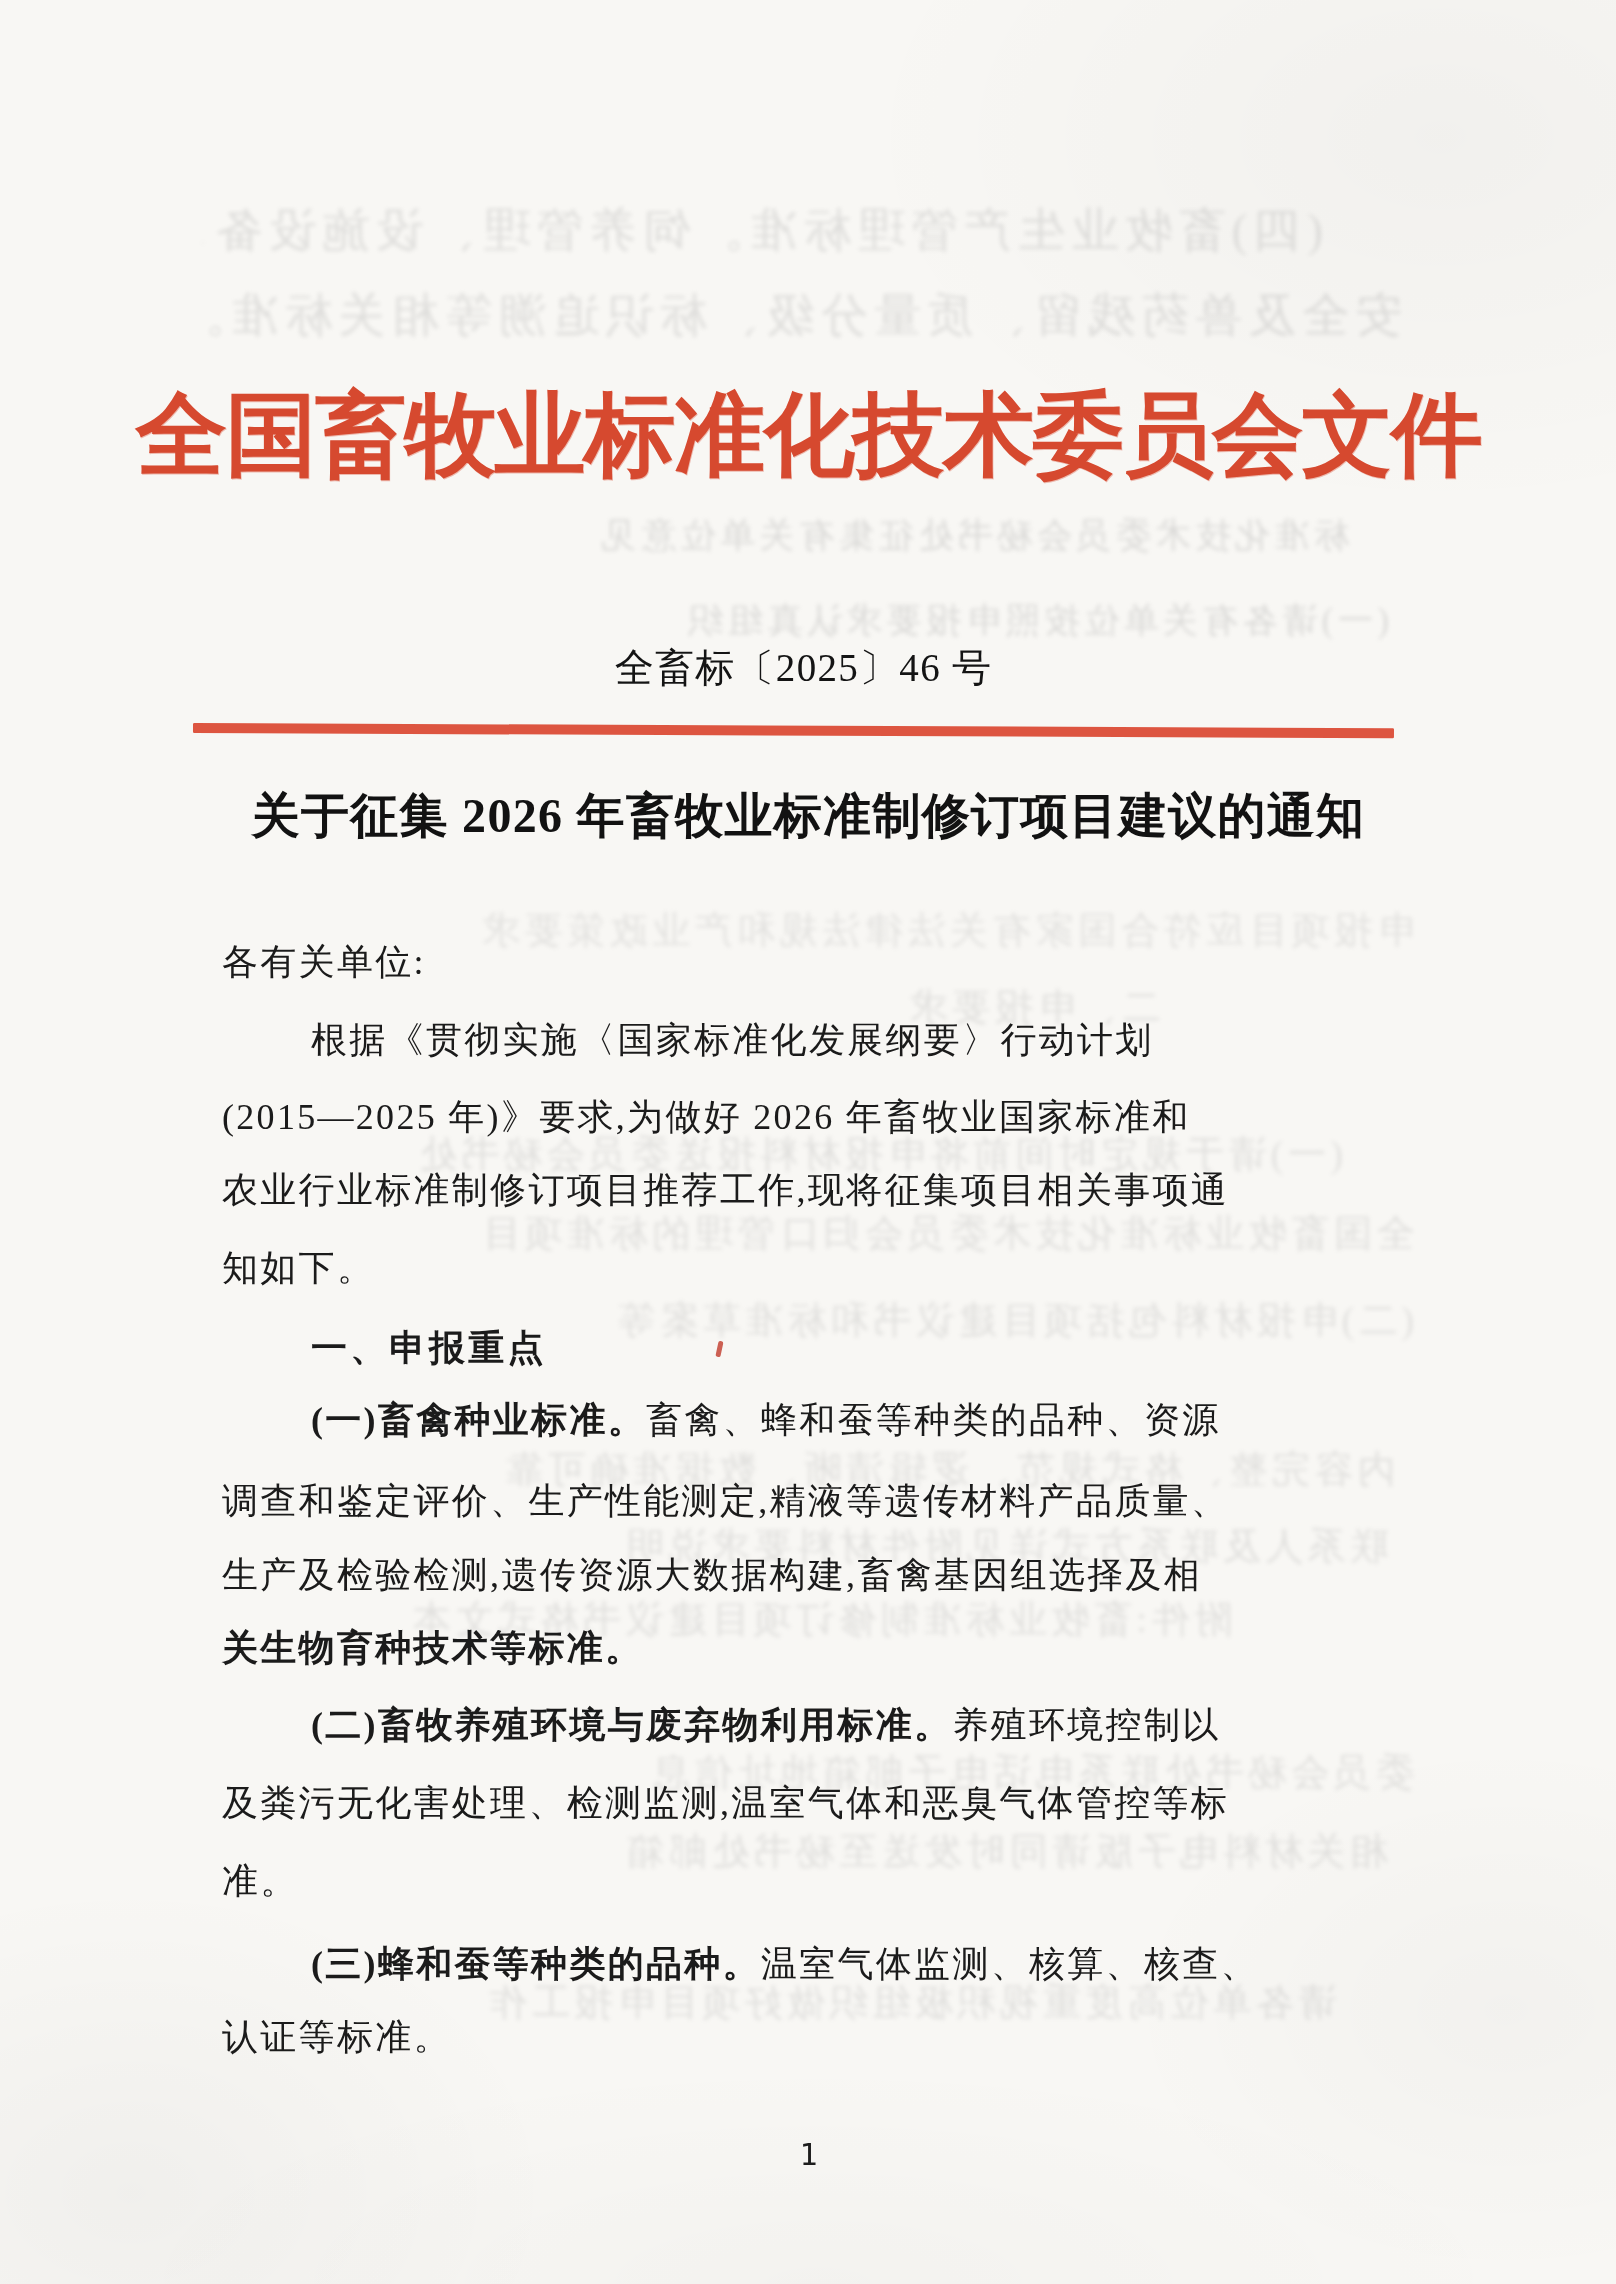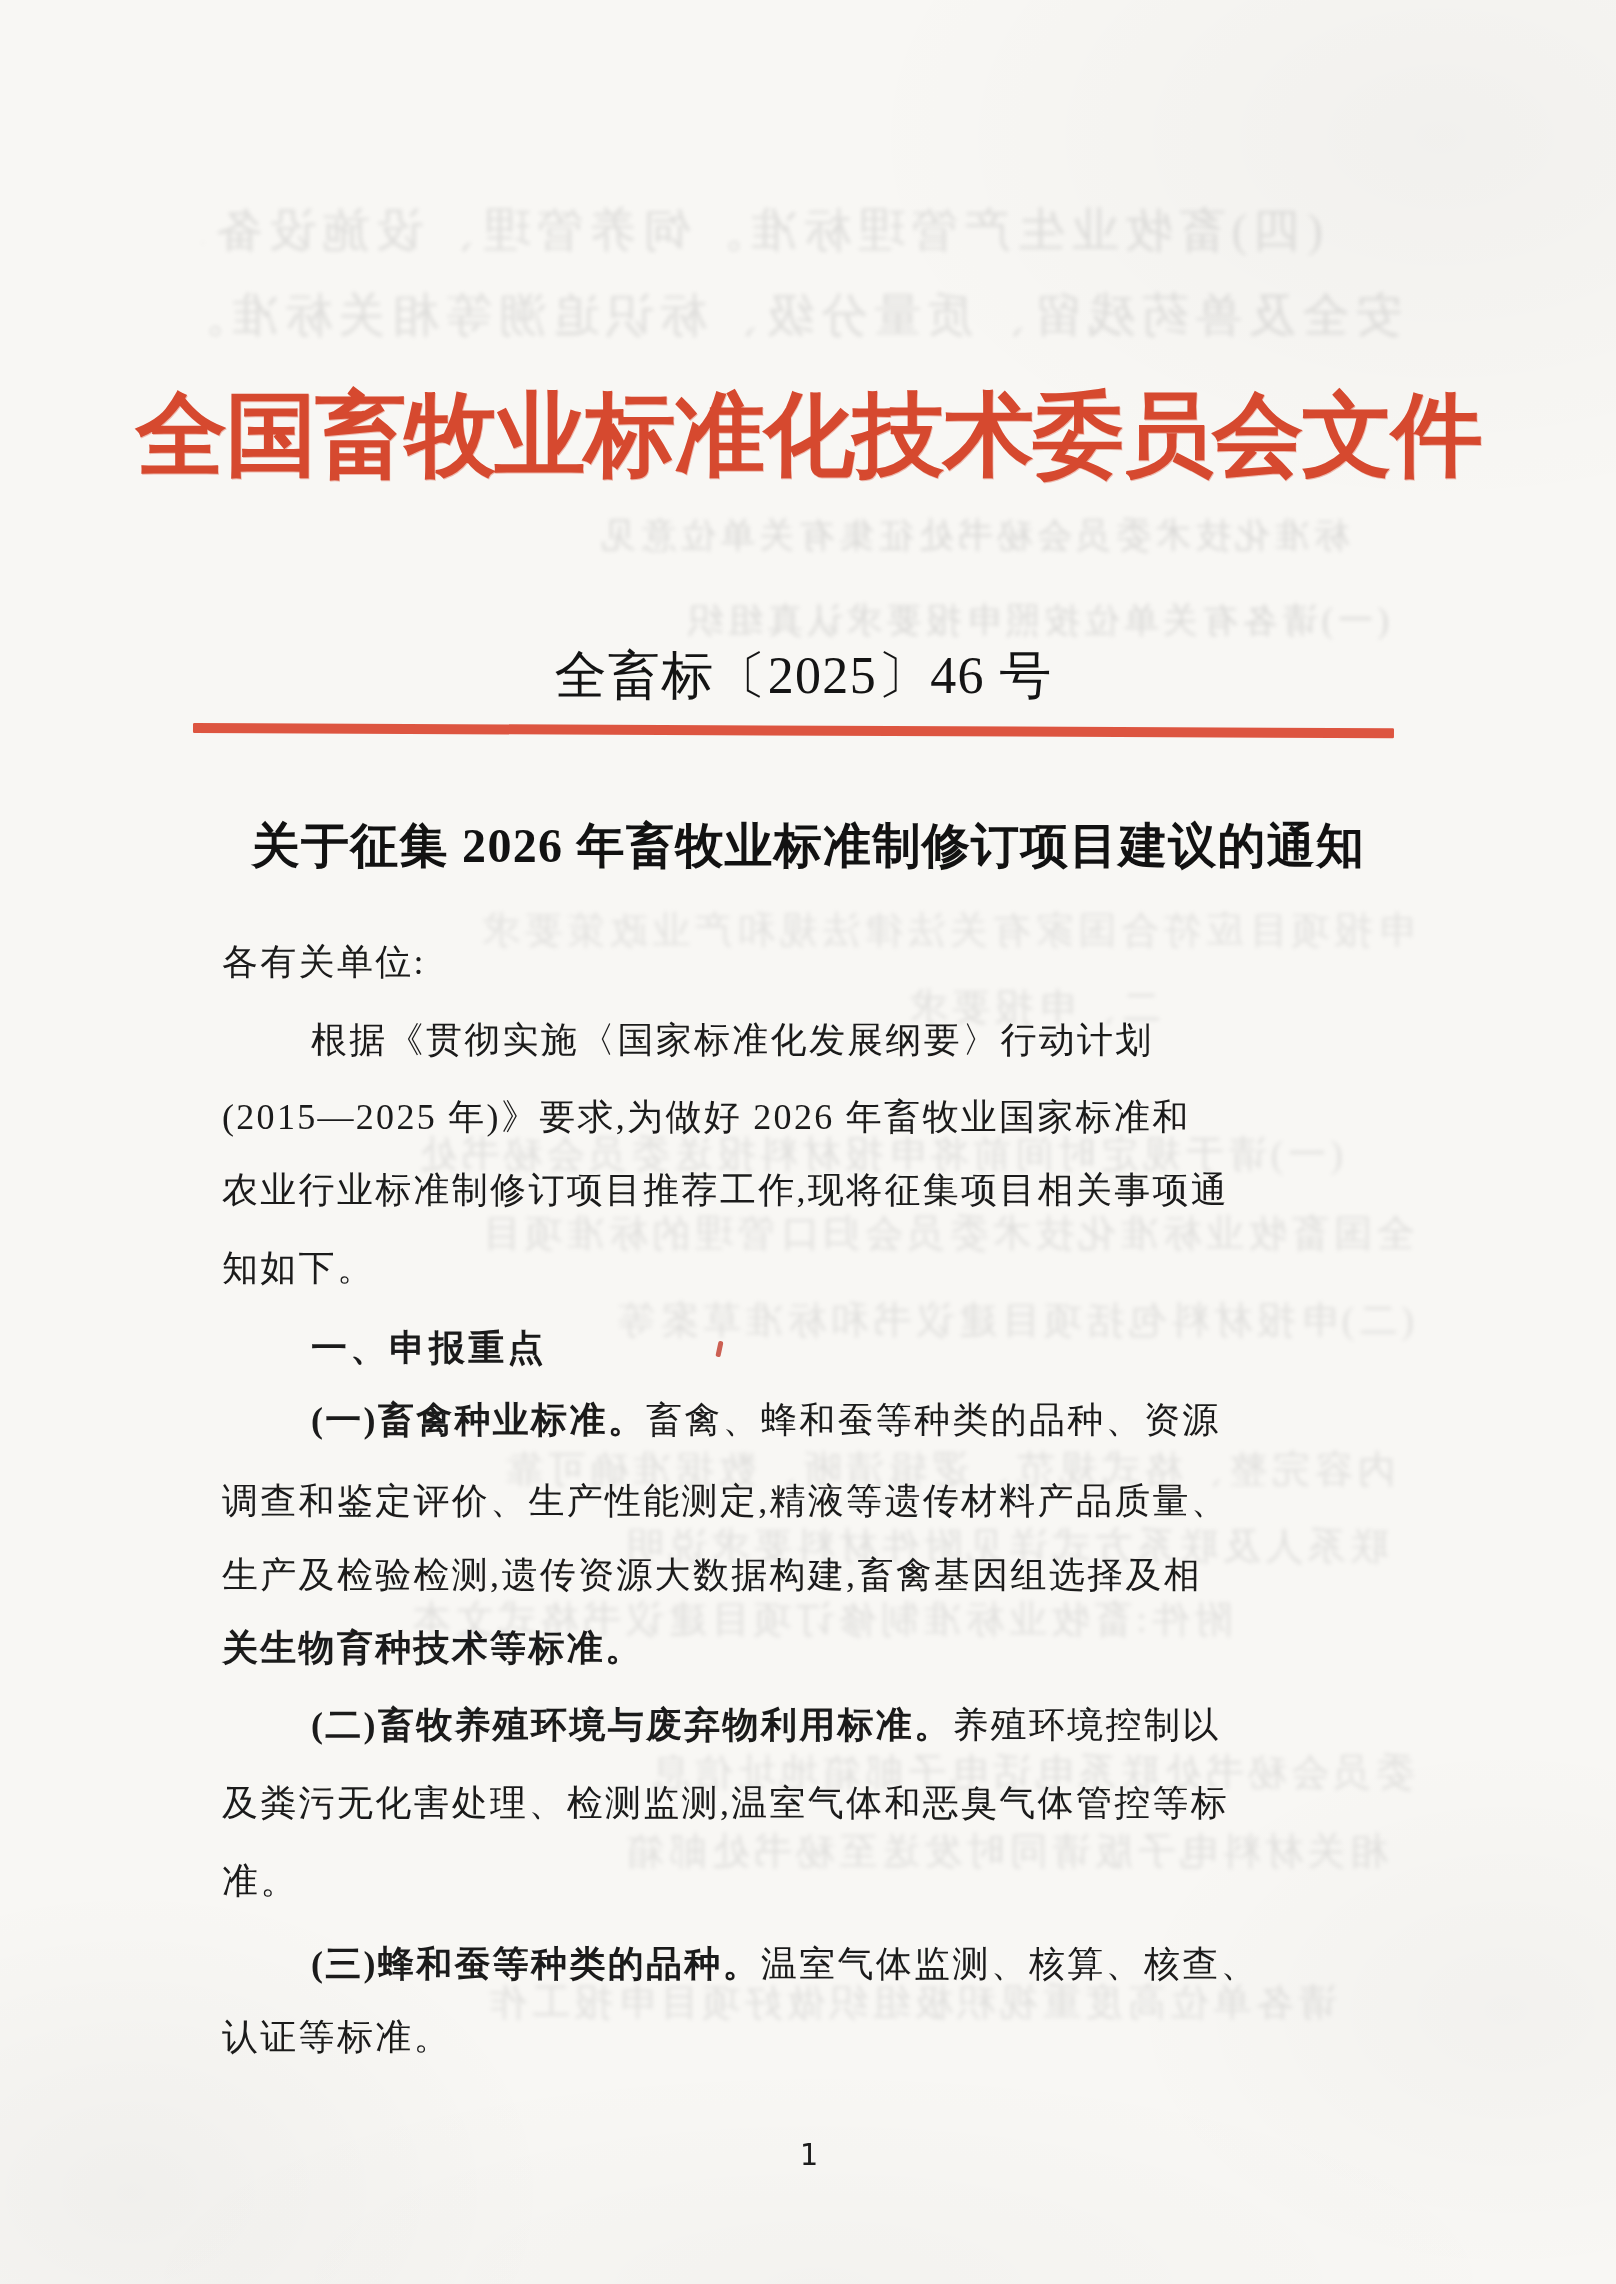--- a/index.html
+++ b/index.html
@@ -47,31 +47,31 @@
     position:absolute;top:388px;left:0;width:1617px;
     text-align:center;
     font-size:91px;line-height:1.05;font-weight:700;
     color:#d6492f;
     letter-spacing:-1.3px;
     text-shadow:0.7px 0.7px 0 rgba(214,73,47,.35);
   }
   .doc-number{
     position:absolute;top:647px;left:0;width:1607px;
     text-align:center;
-    font-size:52px;line-height:1.1;color:#141414;
+    font-size:39px;line-height:1.1;color:#141414;
     letter-spacing:1.3px;
   }
   .red-rule{
     position:absolute;top:723px;left:193px;width:1201px;height:9.8px;
     background:#dd5540;
     transform:rotate(0.25deg);transform-origin:left center;
     border-radius:1.3px;
   }
   .doc-title{
-    position:absolute;top:817px;left:0;width:1617px;margin:0;
+    position:absolute;top:787px;left:0;width:1617px;margin:0;
     text-align:center;
     font-size:48px;line-height:1.2;font-weight:700;color:#121212;
     letter-spacing:1.3px;
   }
   .body-block{position:absolute;top:0;left:0;width:1617px;height:2284px;}
   .line{
     position:absolute;left:222px;width:1206px;
     font-size:36px;line-height:1.15;letter-spacing:2.3px;
     color:#1b1b1b;white-space:nowrap;
   }

